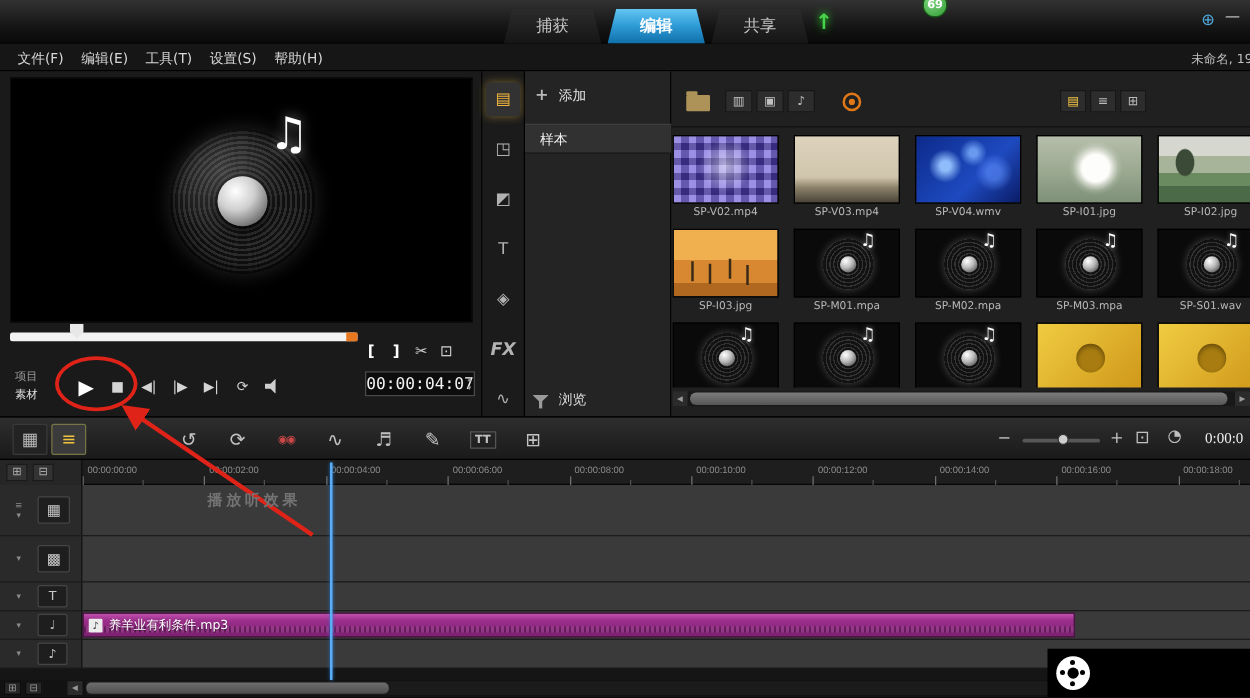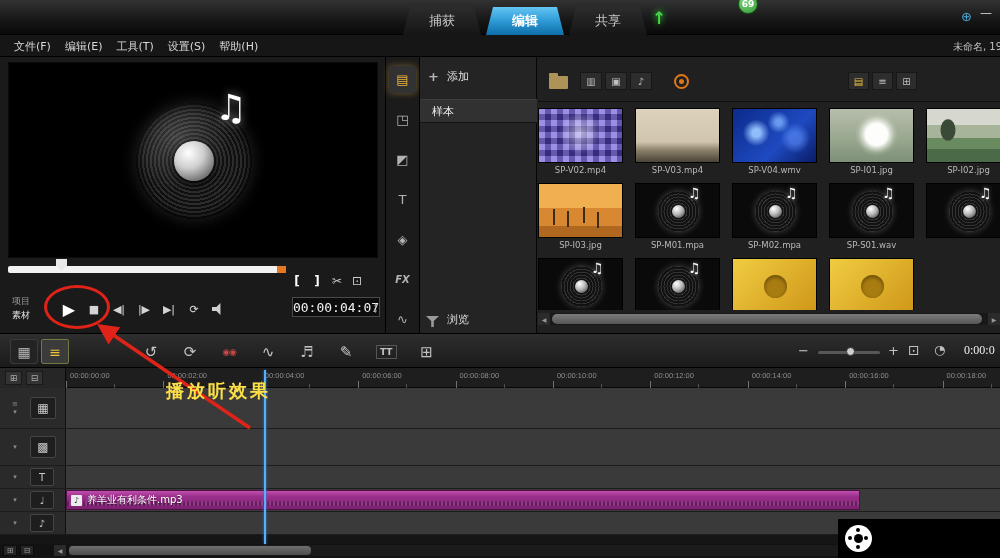--- a/index.html
+++ b/index.html
@@ -60,21 +60,21 @@
     display:flex;align-items:center;justify-content:center;
     font-family:"DejaVu Sans Mono","Liberation Mono",monospace;font-size:13px;color:#f2f2f2}
   .tc-spin{position:absolute;right:2px;top:3px;display:flex;flex-direction:column;font-size:5px;color:#999;line-height:1.3}
 
   
   .nav-rail{position:absolute;left:386px;top:57px;width:34px;height:276px;background:#1b1b1b;border-right:1px solid #000;
     display:flex;flex-direction:column;align-items:center;padding-top:9px;gap:13px}
   .nav-ic{width:27px;height:27px;display:flex;align-items:center;justify-content:center;
     font-size:13px;color:#b2b2b2;border-radius:3px}
   .nav-ic.active{background:#323232;color:#f0b43c;box-shadow:0 0 7px rgba(240,190,70,.4)}
-  .nav-ic.fx{font-size:10px;font-weight:700;font-style:italic}
+  .nav-ic.fx{font-size:14px;font-weight:700;font-style:italic}
 
   
   .library{position:absolute;left:420px;top:57px;width:580px;height:276px;background:#202020;overflow:hidden}
   .lib-folders{position:absolute;left:0;top:0;width:117px;height:276px;background:#242424;border-right:1px solid #050505}
   .add-row{position:absolute;left:8px;top:12px;display:flex;gap:8px;align-items:center}
   .add-plus{color:#b8b8b8;font-size:13px;font-weight:700}
   .add-label{font-size:11px;color:#e2e2e2}
   .folder-row{position:absolute;left:0;top:42px;width:117px;height:24px;background:#313131;
     border-top:1px solid #3d3d3d;border-bottom:1px solid #141414;display:flex;align-items:center;
     padding-left:12px;font-size:11px;color:#eee}
@@ -190,21 +190,21 @@
   .bs-btn{width:12px;height:11px;background:#2b2b2b;color:#999;font-size:6px;
     display:flex;align-items:center;justify-content:center;flex:0 0 auto}
   .bs-track{position:relative;flex:1;height:11px;background:#1b1b1b}
   .bs-thumb{position:absolute;left:0;top:1px;width:242px;height:9px;border-radius:4px;
     background:linear-gradient(180deg,#6e6e6e,#4e4e4e)}
 
   
   .ann-ellipse{position:absolute;left:44px;top:285px;width:66px;height:44px;border:3px solid #df2318;
     border-radius:50%;z-index:60;pointer-events:none}
   .ann-arrow{position:absolute;left:0;top:0;z-index:60;pointer-events:none}
-  .ann-text{position:absolute;left:166px;top:379px;font-size:18px;font-weight:700;letter-spacing:3px;color:#fde047;
+  .ann-text{position:absolute;left:166px;top:392px;font-size:12px;font-weight:700;letter-spacing:3px;color:#737373;
     z-index:60;font-family:"DejaVu Serif","Liberation Serif",serif}
   .watermark{position:absolute;left:838px;top:519px;width:162px;height:39px;background:#000;z-index:70;
     display:flex;align-items:center;padding-left:7px;gap:7px}
   .reel{width:27px;height:27px;border-radius:50%;background:#fff;position:relative;flex:0 0 auto}
   .reel::before{content:"";position:absolute;left:9px;top:9px;width:9px;height:9px;background:#000;border-radius:50%}
   .reel::after{content:"";position:absolute;left:11px;top:3px;width:4px;height:4px;background:#000;border-radius:50%;
     box-shadow:0 17px 0 #000,-8px 8px 0 #000,8px 8px 0 #000}
   .wm-text{display:flex;flex-direction:column;line-height:1.1}
   .wm-name{font-size:17px;font-weight:700;color:#fff;letter-spacing:2px}
   .wm-site{font-size:7.5px;color:#e8e8e8;letter-spacing:1.2px;margin-top:2px}
@@ -355,20 +355,26 @@
         <div class="lib-item">
           <div class="thumb audio">
             <span class="thumb-note"></span>
           </div>
           <div class="lib-label">SP-M02.mpa</div>
         </div>
         <div class="lib-item">
           <div class="thumb audio">
             <span class="thumb-note"></span>
           </div>
+          <div class="lib-label">SP-M03.mpa</div>
+        </div>
+        <div class="lib-item">
+          <div class="thumb audio">
+            <span class="thumb-note"></span>
+          </div>
           <div class="lib-label">SP-S01.wav</div>
         </div>
         <div class="lib-item">
           <div class="thumb audio">
             <span class="thumb-note"></span>
           </div>
           <div class="lib-label"></div>
         </div>
         <div class="lib-item">
           <div class="thumb audio">

